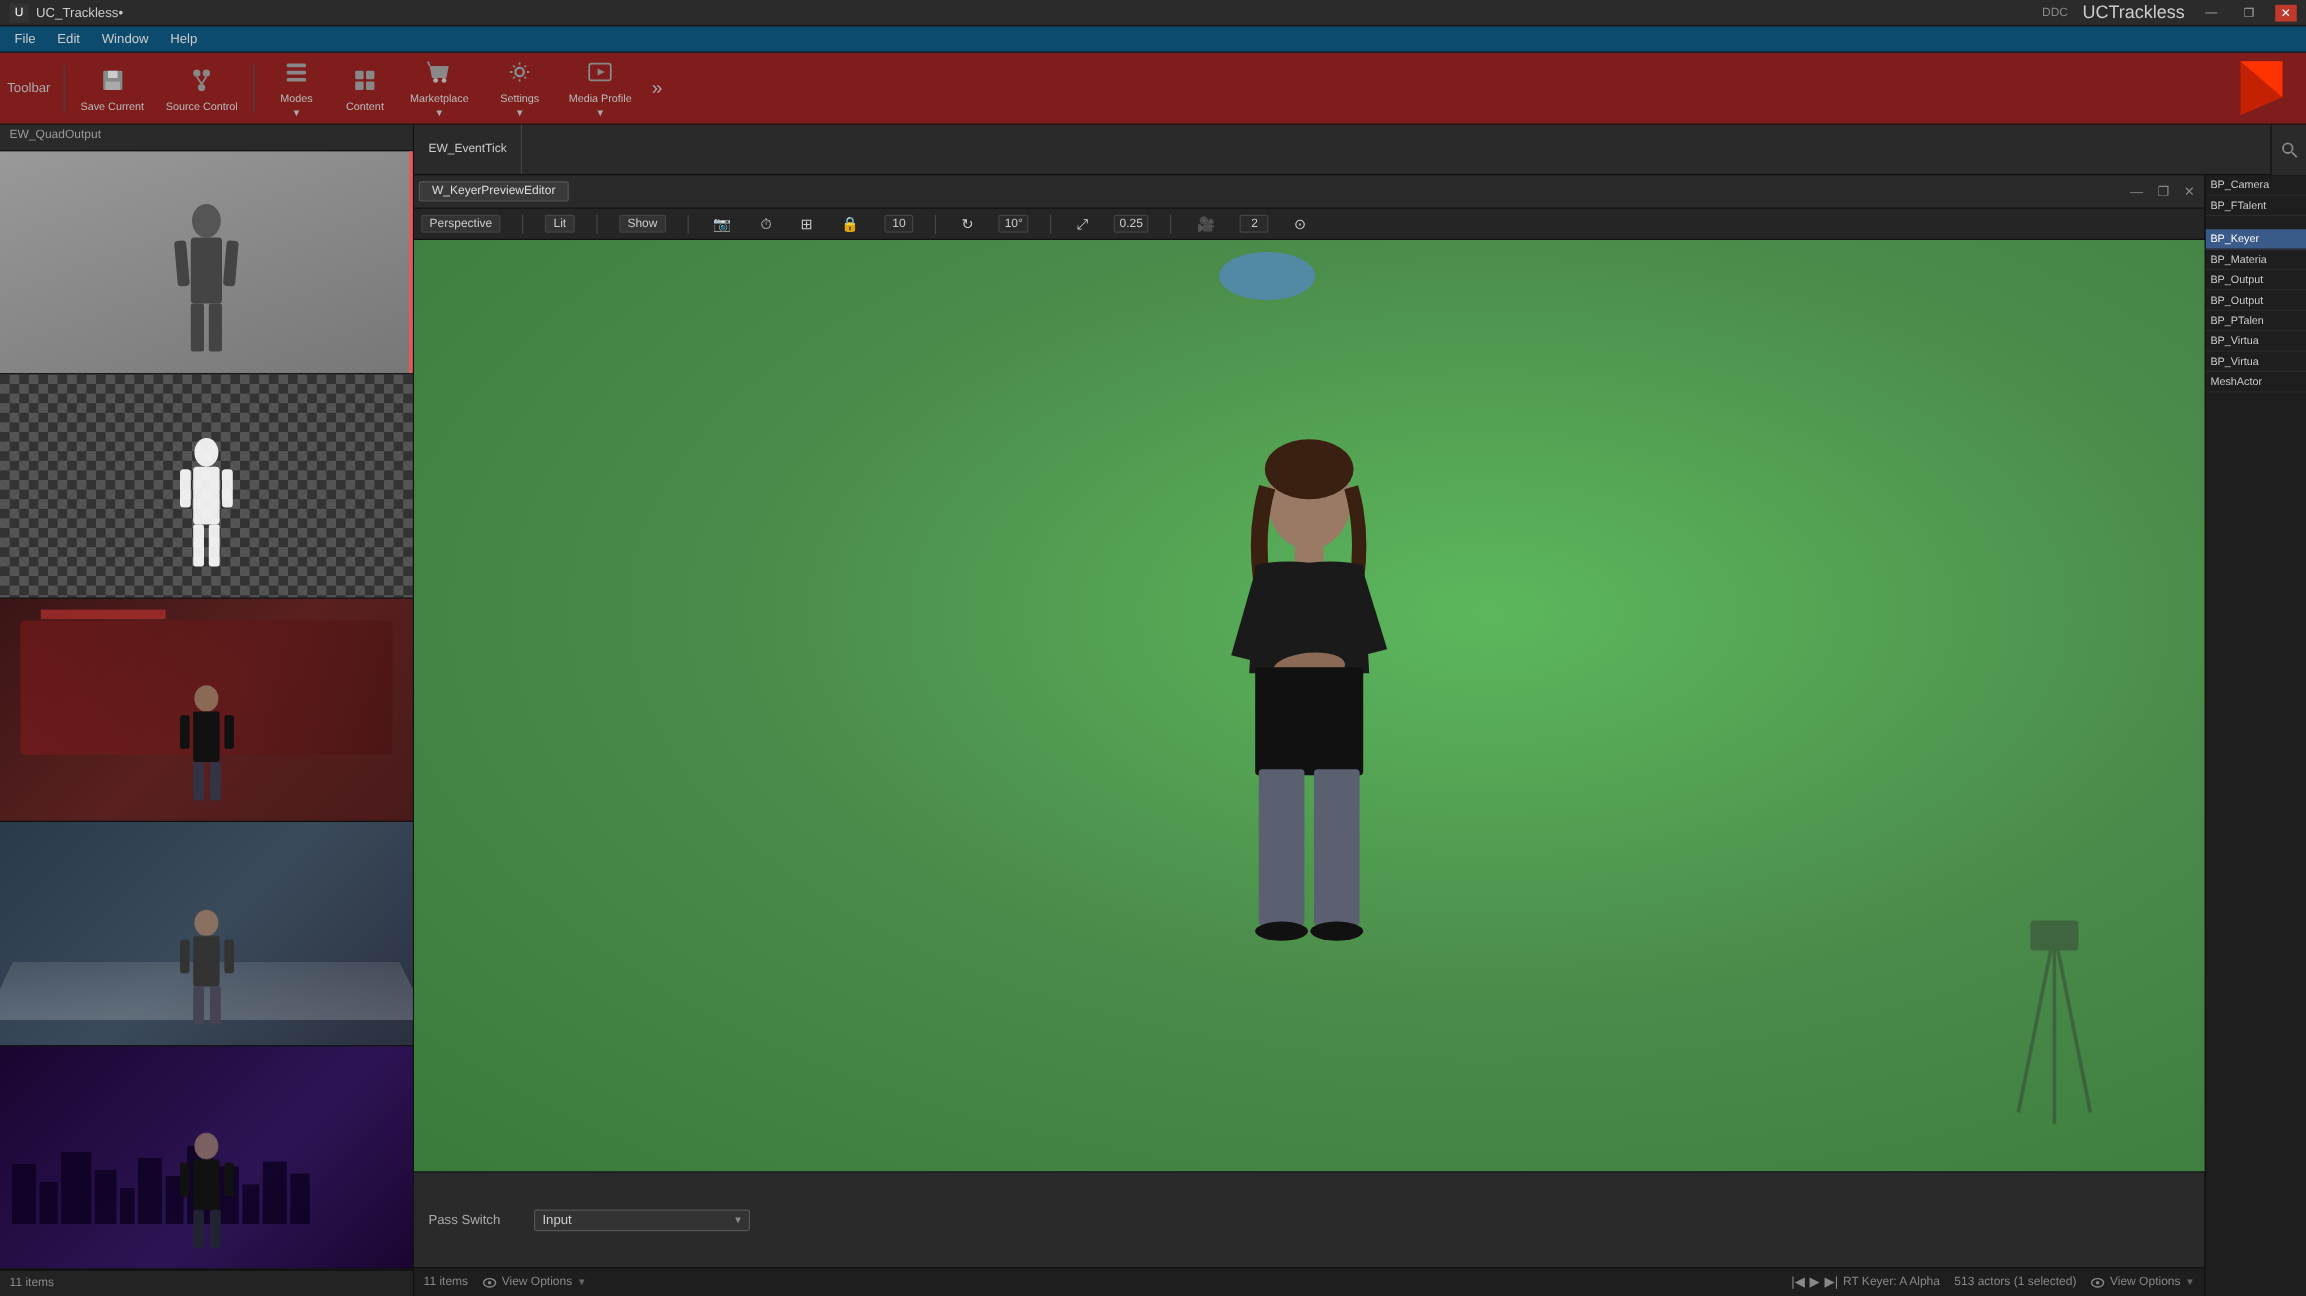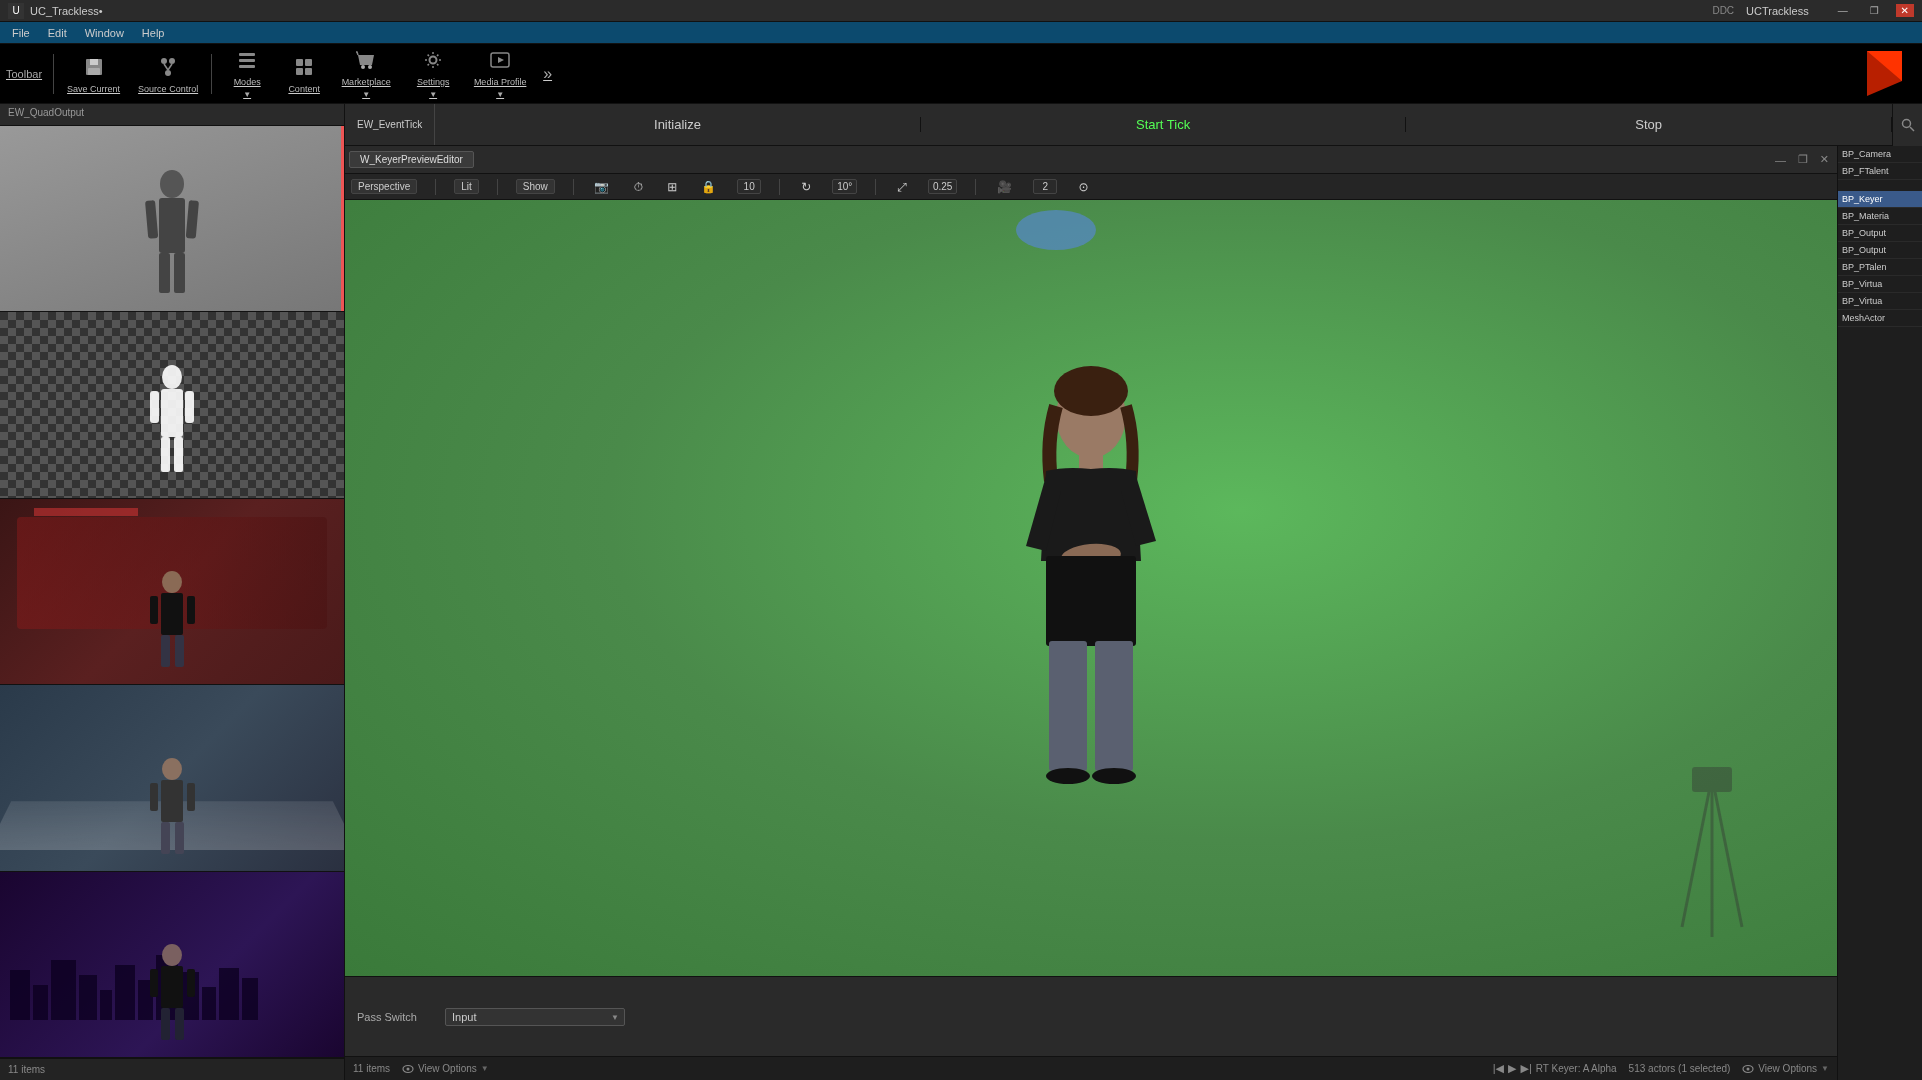--- a/index.html
+++ b/index.html
@@ -69,27 +69,26 @@
       padding: 2px 8px;
       font-size: 11px;
       color: #ccc;
       cursor: pointer;
       border-radius: 2px;
     }
 
     
     #toolbar {
       height: 60px;
-      background: #000000;
+      background: #7f1d1d;
       display: flex;
       align-items: center;
       padding: 0 6px;
       border-bottom: 1px solid #111;
       gap: 2px;
-      text-decoration: underline;
     }
     .toolbar-btn {
       display: flex;
       flex-direction: column;
       align-items: center;
       justify-content: center;
       padding: 4px 8px;
       cursor: pointer;
       border-radius: 3px;
       min-width: 50px;
@@ -408,21 +407,21 @@
 </head>
 <body>
 
 <div id="title-bar">
   <div id="title-bar-left">
     <div id="app-icon">U</div>
     <span id="title-text">UC_Trackless•</span>
   </div>
   <div id="title-bar-right">
     <span style="font-size:10px; color:#888;">DDC</span>
-    <span style="font-size:11px; color:#ccc; margin-right:12px;">UCTrackless</span>
+    <span style="font-size:15px; color:#ccc; ">UCTrackless</span>
     <span class="title-btn">—</span>
     <span class="title-btn">❐</span>
     <span class="title-btn" id="close-btn">✕</span>
   </div>
 </div>
 
 <div id="menu-bar">
   <span class="menu-item">File</span>
   <span class="menu-item">Edit</span>
   <span class="menu-item">Window</span>
@@ -631,31 +630,20 @@
     </div>
   </div>
 
   <div id="center-right">
 
     <div style="display:flex; height:42px;">
       <div id="event-tick-bar" style="flex:1;">
         <div id="event-tick-title">
           <span>EW_EventTick</span>
         </div>
-        <div id="event-tick-buttons">
-          <div class="event-btn" id="btn-initialize">
-            <span>Initialize</span>
-          </div>
-          <div class="event-btn" id="btn-start-tick">
-            <span>Start Tick</span>
-          </div>
-          <div class="event-btn" id="btn-stop">
-            <span>Stop</span>
-          </div>
-        </div>
       </div>
 
       <div style="width:30px; display:flex; align-items:center; justify-content:center; background:#2a2a2a; border-left:1px solid #111; cursor:pointer;">
         <svg width="14" height="14" viewBox="0 0 14 14">
           <circle cx="5.5" cy="5.5" r="4" fill="none" stroke="#888" stroke-width="1.5"></circle>
           <line x1="9" y1="9" x2="13" y2="13" stroke="#888" stroke-width="1.5"></line>
         </svg>
       </div>
     </div>
 

